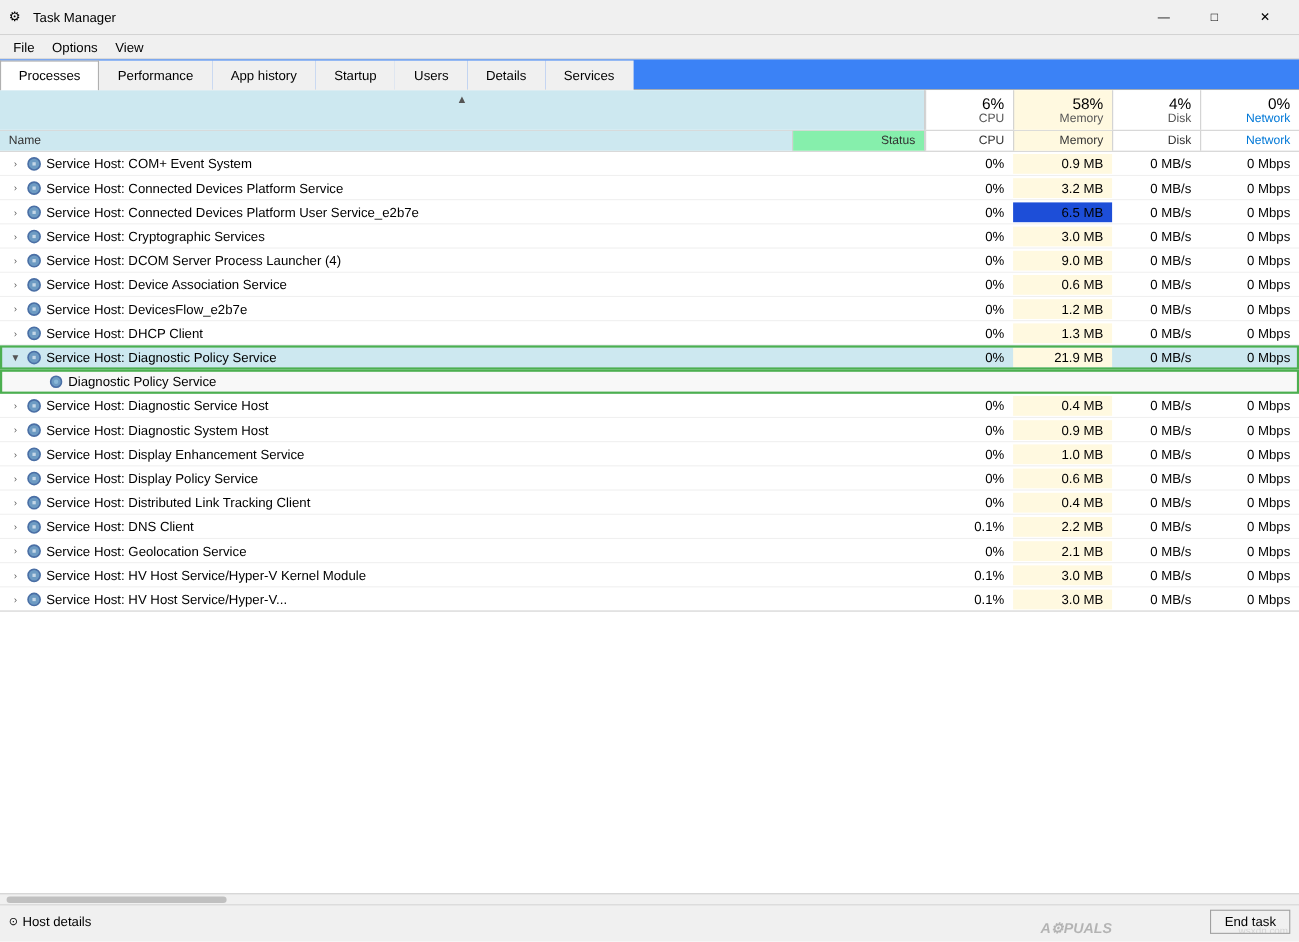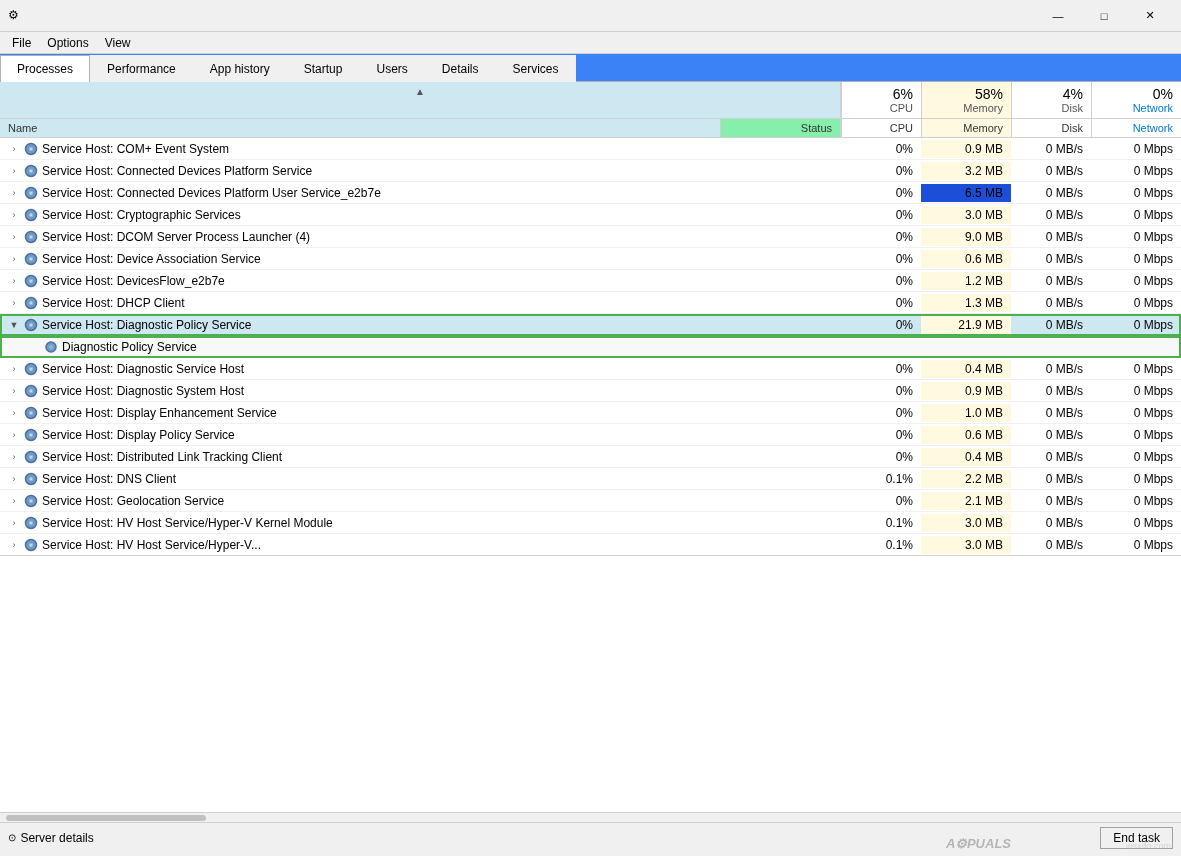--- a/index.html
+++ b/index.html
@@ -137,20 +137,21 @@
     
     .table-container::-webkit-scrollbar { width: 10px; }
     .table-container::-webkit-scrollbar-track { background: #f0f0f0; }
     .table-container::-webkit-scrollbar-thumb { background: #c0c0c0; }
   </style>
 </head>
 <body>
 
 <div class="title-bar">
   <span class="title-bar-icon">⚙</span>
+  <span class="title-bar-title">Task Manager</span>
   <div class="title-bar-controls">
     <button class="title-bar-btn">—</button>
     <button class="title-bar-btn">□</button>
     <button class="title-bar-btn close">✕</button>
   </div>
 </div>
 
 <div class="menu-bar">
   <span class="menu-item">File</span>
   <span class="menu-item">Options</span>
@@ -530,18 +531,18 @@
       </div>
     </div>
     <div style="height: 10px; background: rgb(240, 240, 240); border-top: 1px solid rgb(208, 208, 208); display: flex; align-items: center; padding: 0px 2px;">
       <div style="height: 6px; width: 200px; background: rgb(192, 192, 192); border-radius: 3px; margin-left: 4px;"></div>
     </div>
 </div>
 
 <div class="bottom-bar">
   <div class="fewer-details">
     <span style="font-size:10px;">⊙</span>
-    <span>Server details</span>
+    <span>Host details</span>
   </div>
   <div style="position:absolute; bottom:5px; right:170px; opacity:0.25; font-size:13px; font-weight:bold; font-style:italic;">A⚙PUALS</div>
   <div style="position:absolute; bottom:5px; right:10px; font-size:9px; color:#aaa; opacity:0.4;">wsxdn.com</div>
   <button class="end-task-btn">End task</button>
 </div>
 
 </body></html>

